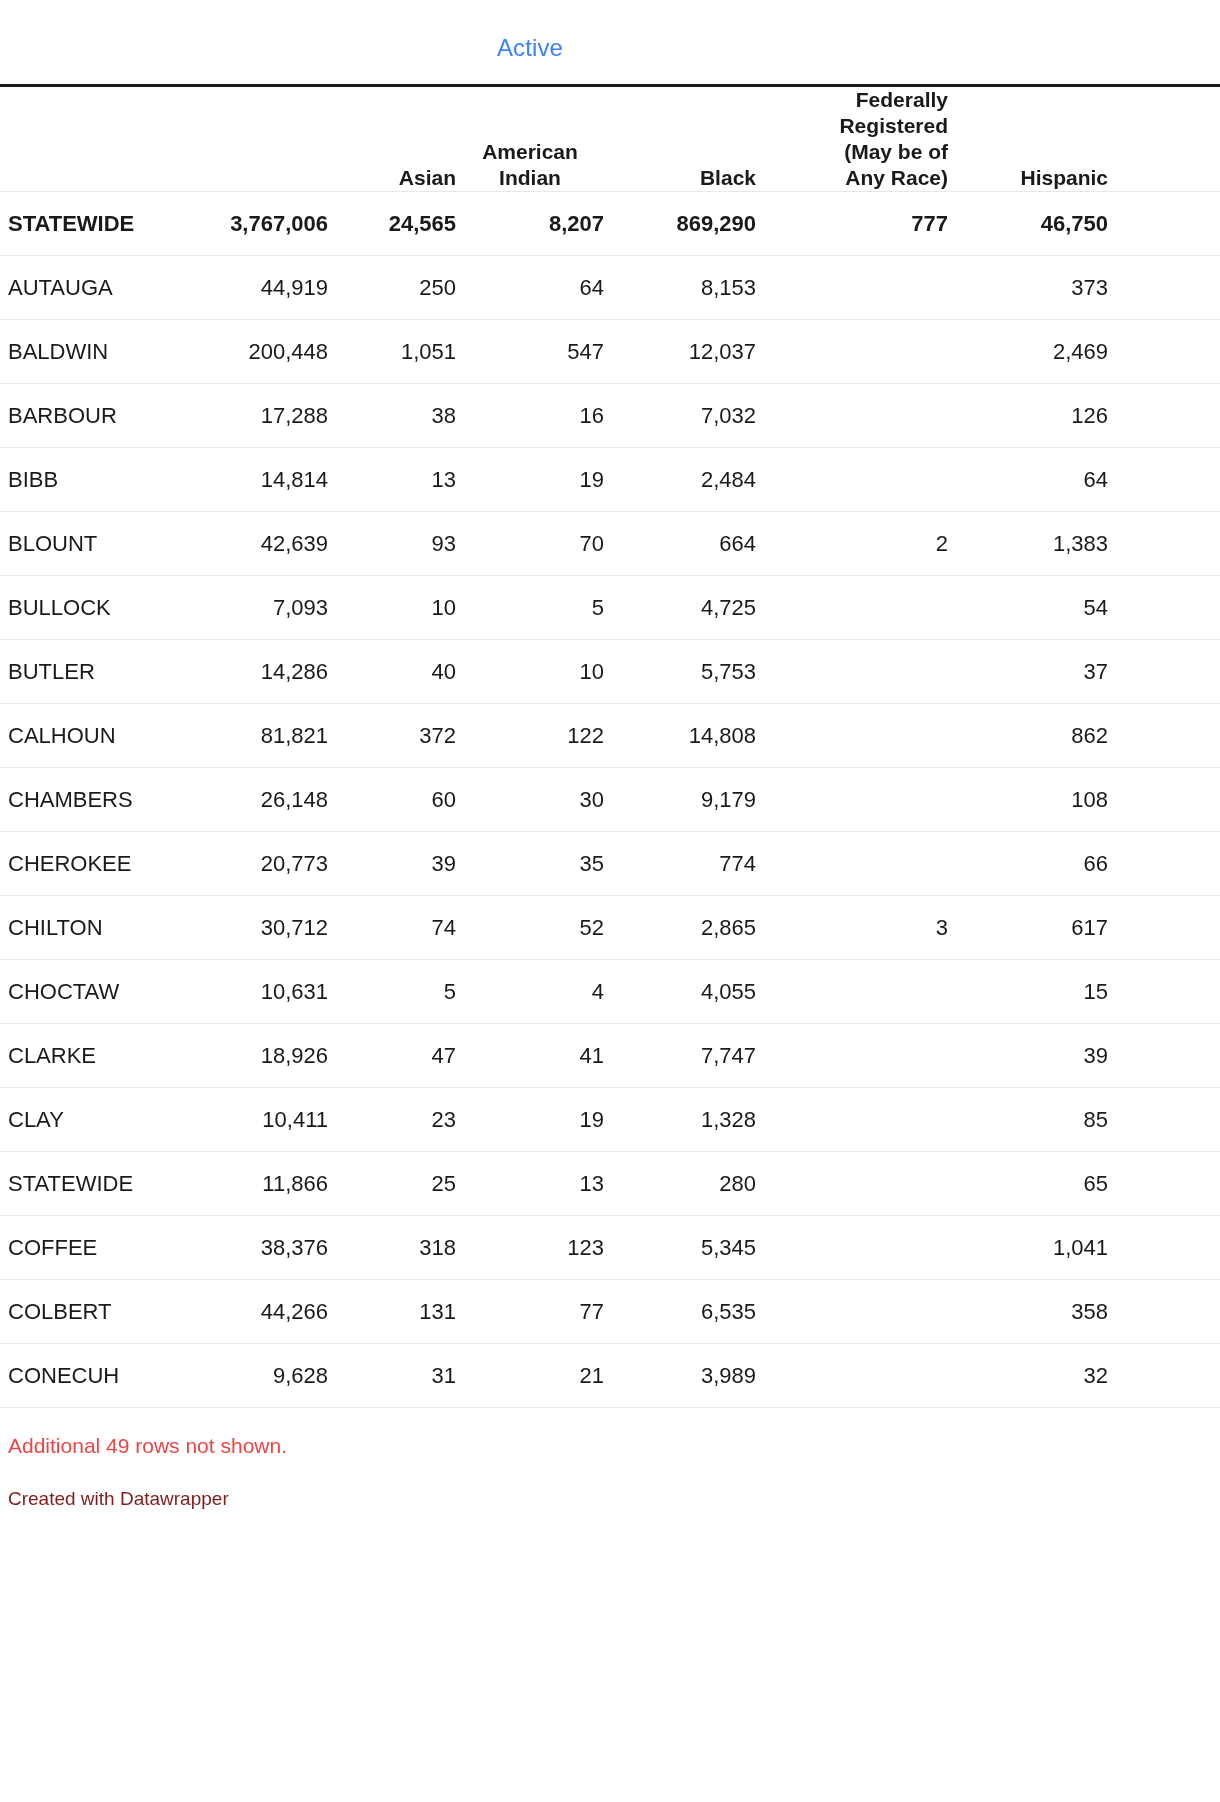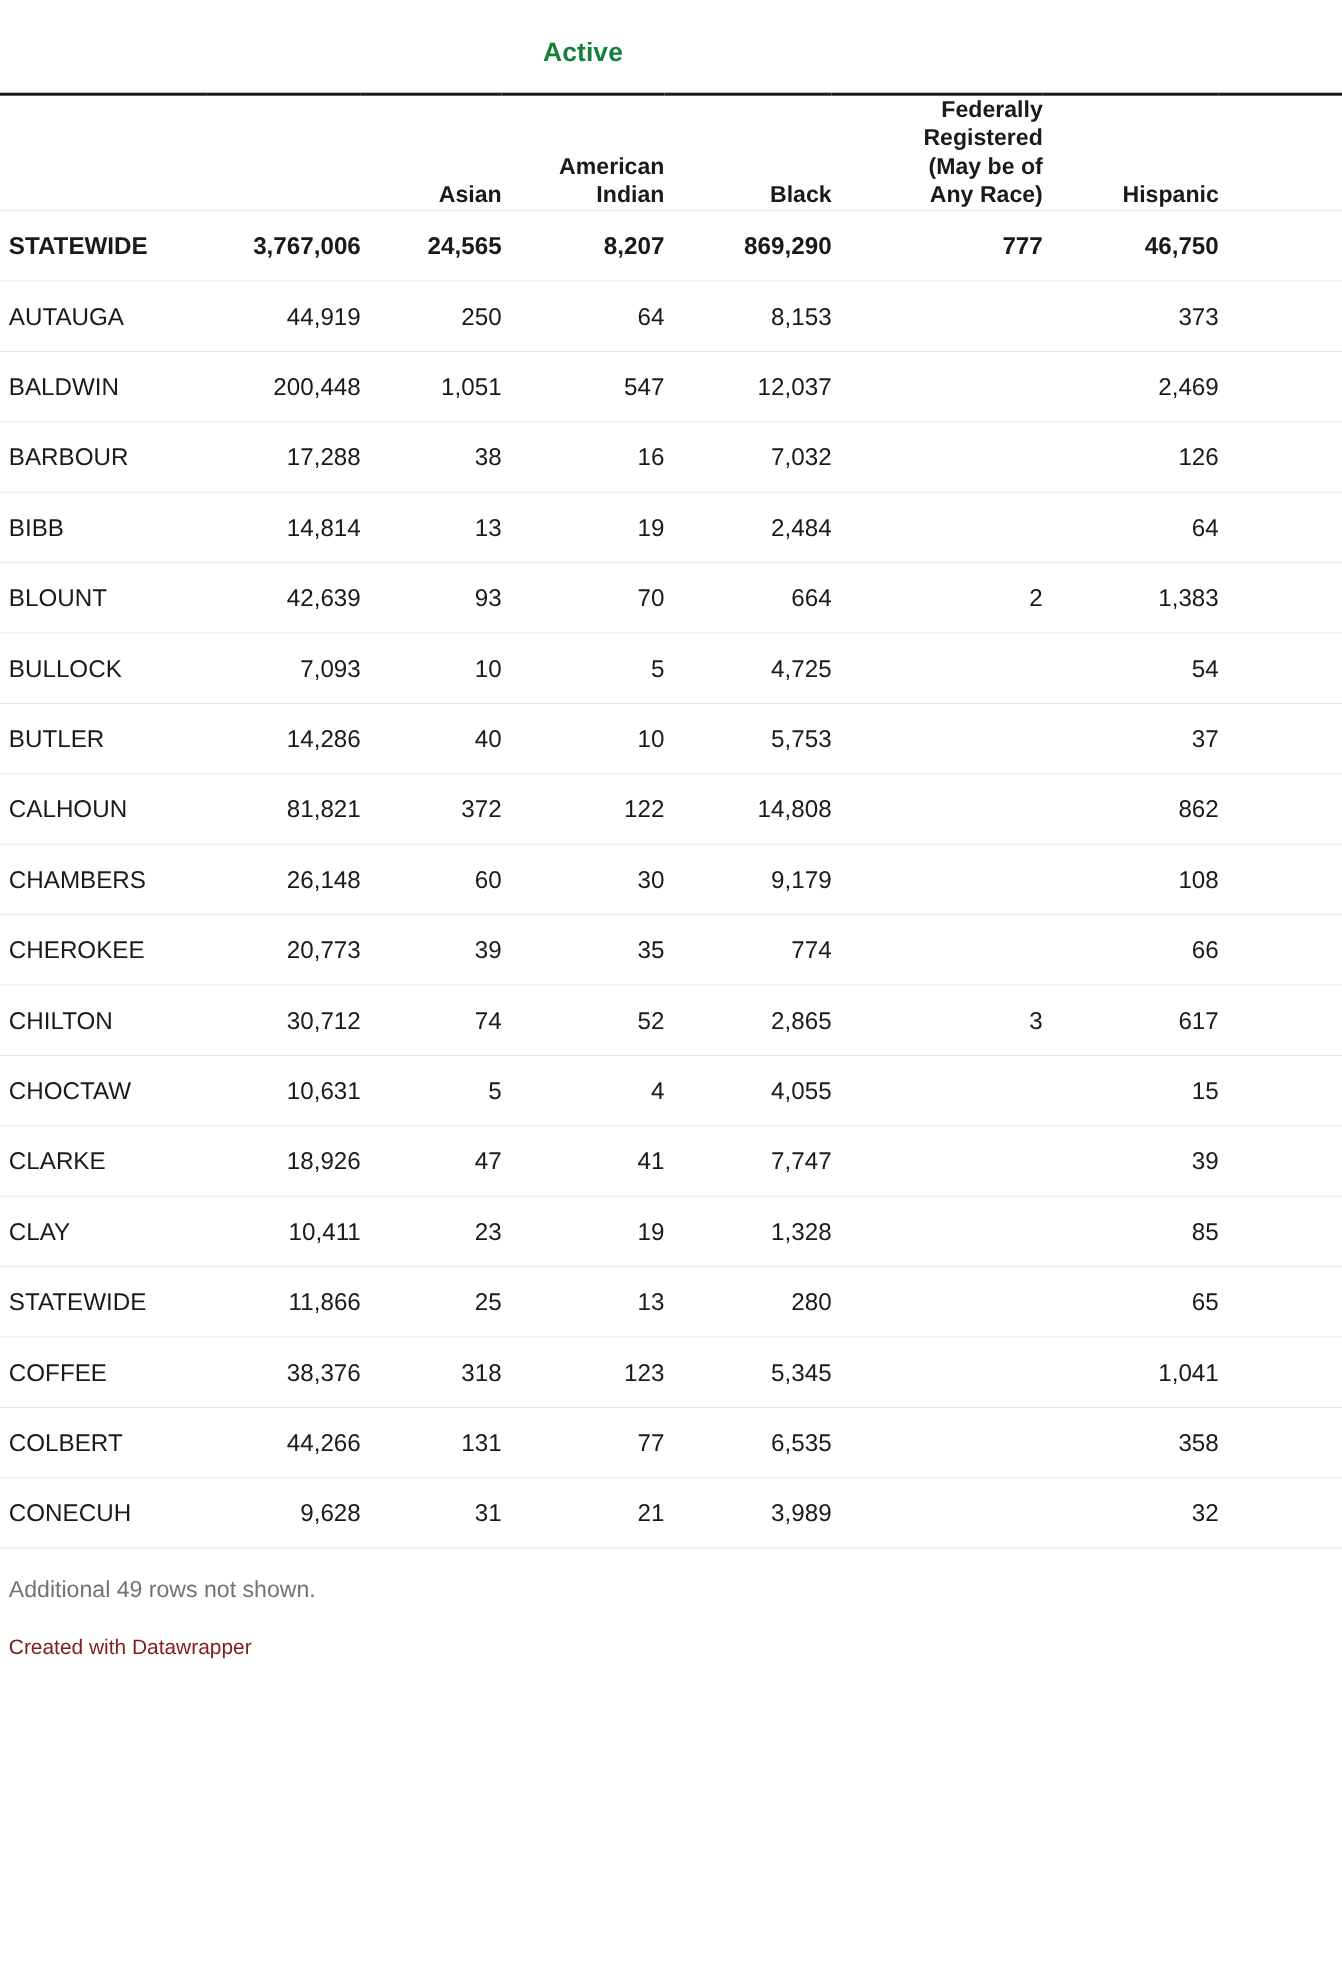--- a/index.html
+++ b/index.html
@@ -16,23 +16,23 @@
   }
   .wrap {
     width: 1220px;
     height: 1802px;
     position: relative;
     box-sizing: border-box;
     padding: 0 0 0 0;
   }
   .title {
     font-size: 24px;
-    font-weight: bold;
+    font-weight: normal;
     text-align: center;
-    color: #15803d;
+    color: #3b82f6;
     padding: 34px 160px 22px 0;
     letter-spacing: 0.1px;
   }
   .table-clip {
     position: relative;
     width: 1220px;
     overflow: hidden;
   }
   table.dw {
     border-collapse: collapse;
@@ -71,27 +71,27 @@
   }
   
   col.c-name { width: 188px; }
   col.c-total { width: 140px; }
   col.c-asian { width: 128px; }
   col.c-amind { width: 148px; }
   col.c-black { width: 152px; }
   col.c-fed   { width: 192px; }
   col.c-hisp  { width: 160px; }
   col.c-extra { width: 352px; }
-  .th-inner { display: block; }
+  .th-inner { display: block; text-align: center; }
   .th-fed { display: block; }
 
   .pad-r { padding-right: 18px; }
 
   .footnote {
-    color: #737373;
+    color: #ef4444;
     font-size: 21px;
     padding: 26px 0 0 8px;
   }
   .credit {
     color: #7f1d1d;
     font-size: 19px;
     padding: 30px 0 0 8px;
   }
 </style>
 </head>

